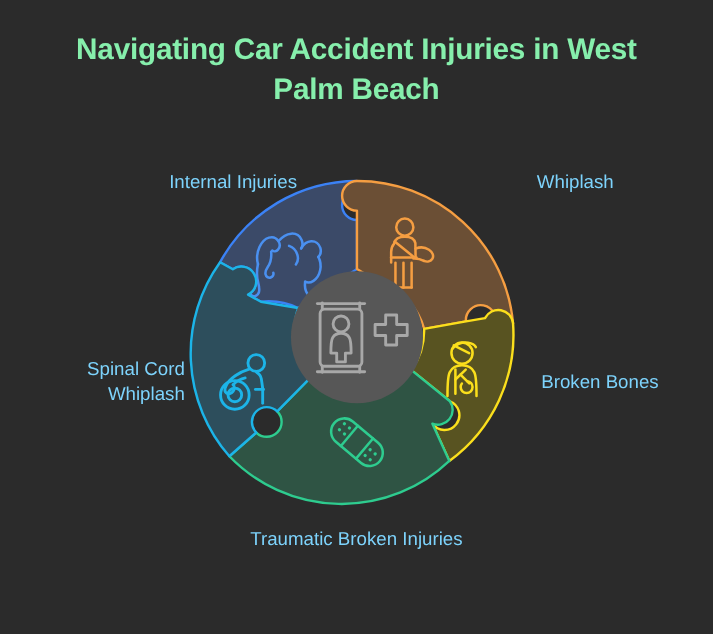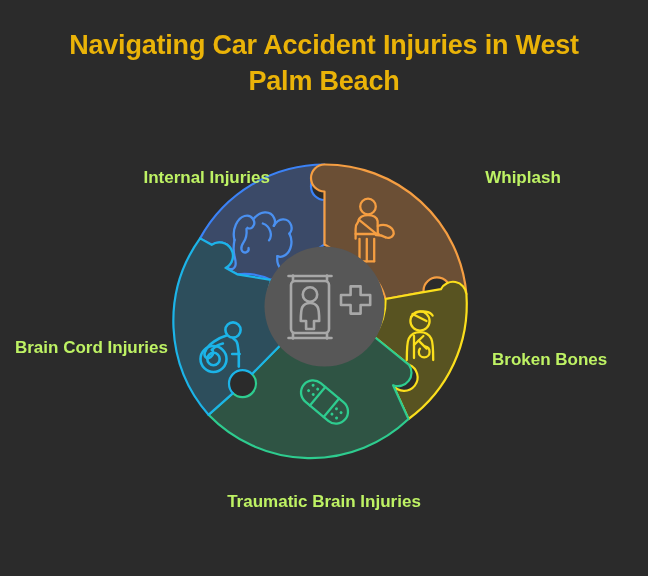--- a/index.html
+++ b/index.html
@@ -20,41 +20,40 @@
     height: 576px;
     background: #2b2b2b;
   }
   #title {
     position: absolute;
     left: 50%;
     transform: translateX(-50%);
     top: 28px;
     width: 560px;
     text-align: center;
-    color: #eab308;
+    color: #86efac;
     font-size: 27px;
     font-weight: bold;
     line-height: 1.33;
     letter-spacing: -0.2px;
   }
   #diagram {
     position: absolute;
     left: 0;
     top: 0;
     width: 648px;
     height: 576px;
   }
   .label {
     position: absolute;
-    color: #bef264;
+    color: #7dd3fc;
     font-size: 17px;
     line-height: 1.38;
-    font-weight: bold;
+    font-weight: normal;
     white-space: pre-line;
-    margin-top: 12px;
   }
   #label-internal {
     left: 60px;
     top: 154px;
     width: 210px;
     text-align: right;
   }
   #label-whiplash {
     left: 418px;
     top: 154px;
@@ -326,19 +325,19 @@
                  l -9.6 0
                  Z"></path>
       </g>
     </g>
   </svg>
 
   <div class="label" id="label-internal">Internal Injuries</div>
 
   <div class="label" id="label-whiplash">Whiplash</div>
 
-  <div class="label" id="label-spinal">Brain Cord Injuries</div>
+  <div class="label" id="label-spinal">Spinal Cord Whiplash</div>
 
   <div class="label" id="label-broken">Broken Bones</div>
 
-  <div class="label" id="label-tbi">Traumatic Brain Injuries</div>
+  <div class="label" id="label-tbi">Traumatic Broken Injuries</div>
 
 </div>
 
 </body></html>

